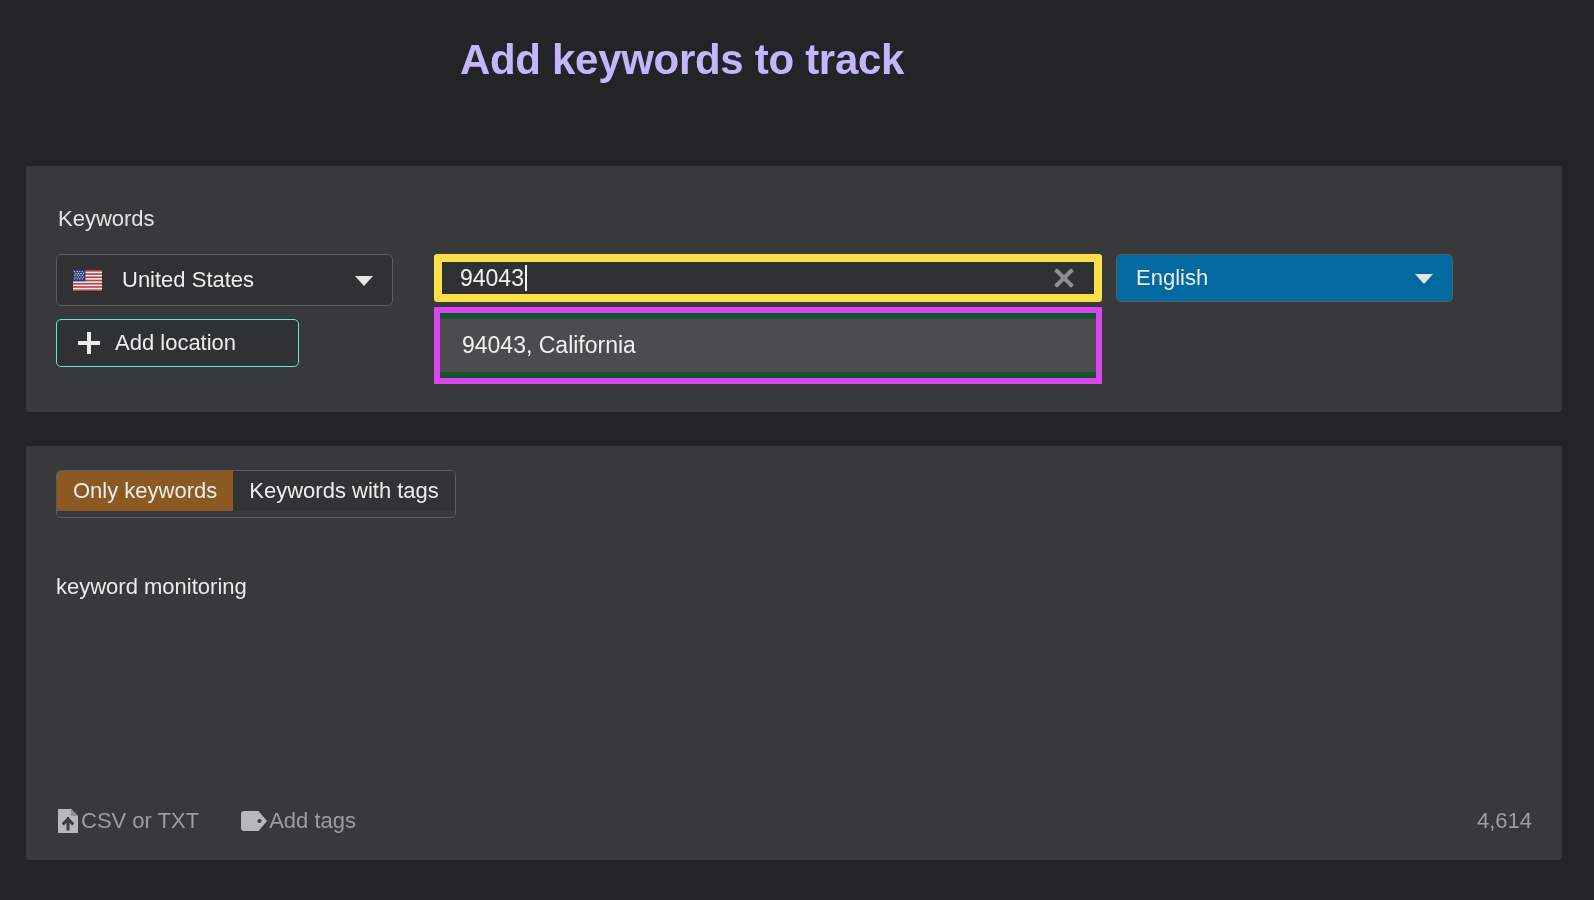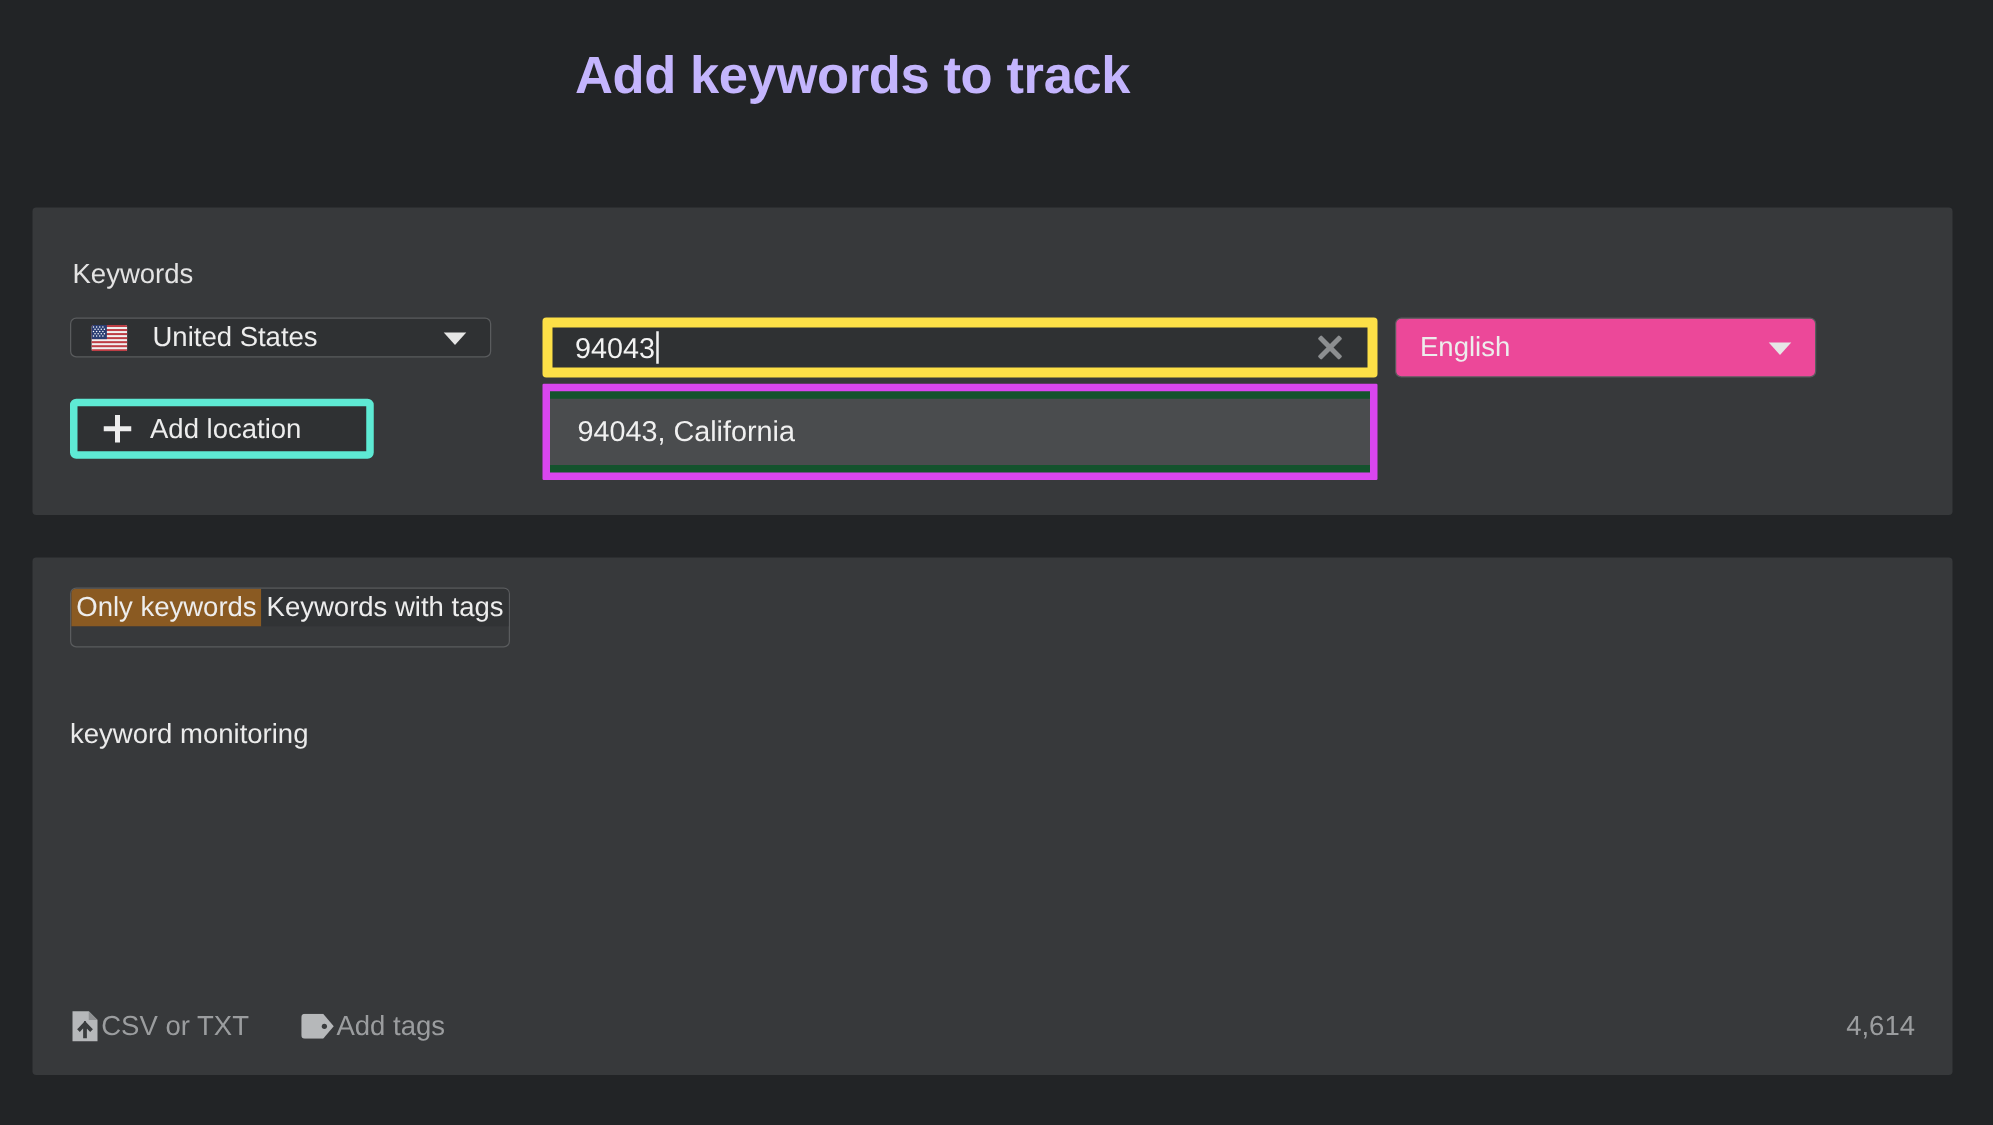--- a/index.html
+++ b/index.html
@@ -57,21 +57,21 @@
     left: 30px;
     top: 88px;
     height: 48px;
   }
 
   .country-select {
     position: absolute;
     left: 0;
     top: 0;
     width: 337px;
-    height: 32px;
+    height: 52px;
     background: #2f3133;
     border: 1px solid #5a5c5e;
     border-radius: 5px;
     display: flex;
     align-items: center;
     cursor: pointer;
   }
   .flag-icon {
     margin-left: 16px;
     width: 29px;
@@ -97,21 +97,21 @@
     border-top: 10px solid #e6e6e6;
   }
 
   .add-location-btn {
     position: absolute;
     left: 0;
     top: 65px;
     width: 243px;
     height: 48px;
     background: #2f3133;
-    border: 6px solid #5eead4;
+    border: 1px solid #5eead4;
     border-radius: 5px;
     display: flex;
     align-items: center;
     cursor: pointer;
   }
   .plus-icon {
     margin-left: 21px;
     width: 22px;
     height: 22px;
     position: relative;
@@ -203,21 +203,21 @@
   }
   .suggestion-item.active { background: #4a4c4e; }
 
   
   .language-select {
     position: absolute;
     left: 1060px;
     top: 0;
     width: 337px;
     height: 48px;
-    background: #ec4899;
+    background: #0369a1;
     border: 1px solid #5a5c5e;
     border-radius: 5px;
     display: flex;
     align-items: center;
     cursor: pointer;
   }
   .language-name {
     margin-left: 19px;
     font-size: 22px;
     color: #ededed;
@@ -228,25 +228,25 @@
     position: absolute;
     left: 30px;
     top: 24px;
     height: 48px;
     display: flex;
     border: 1px solid #5a5c5e;
     border-radius: 5px;
     overflow: hidden;
   }
   .tab {
-    height: 30px;
+    height: 40px;
     display: flex;
     align-items: center;
     justify-content: center;
-    padding: 0 4px;
+    padding: 0 16px;
     font-size: 22px;
     color: #ededed;
     background: #313335;
     cursor: pointer;
   }
   .tab.active { background: #8a5a22; }
 
   .keyword-list {
     position: absolute;
     left: 30px;

